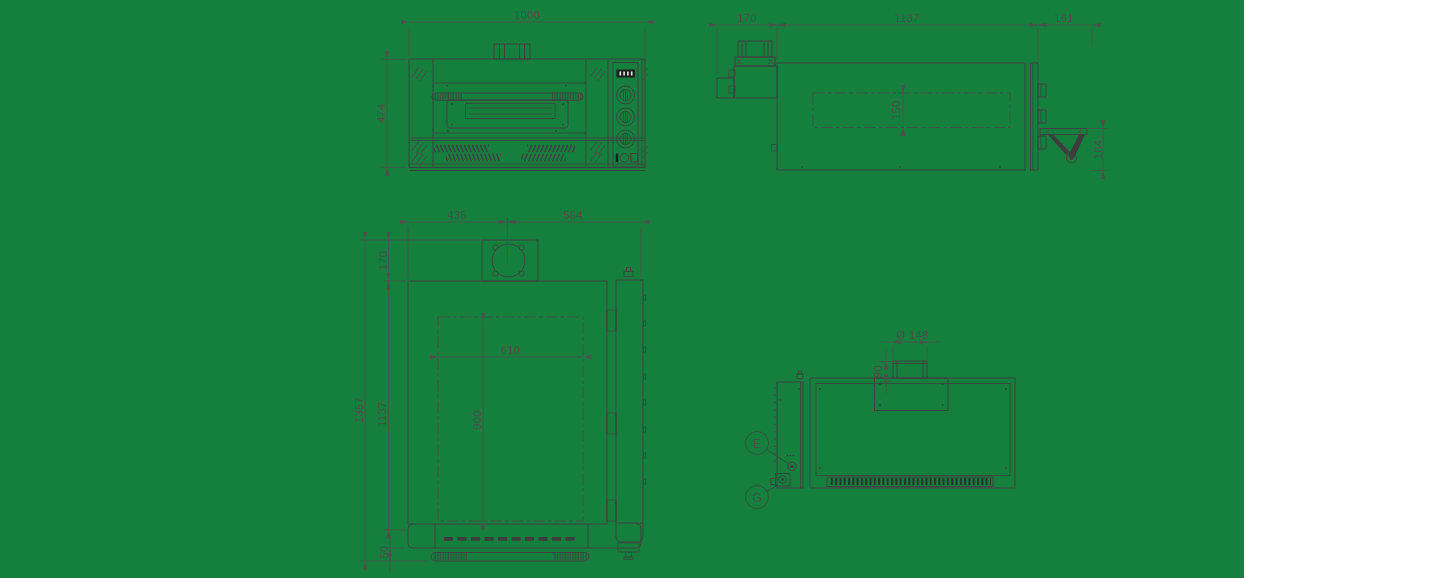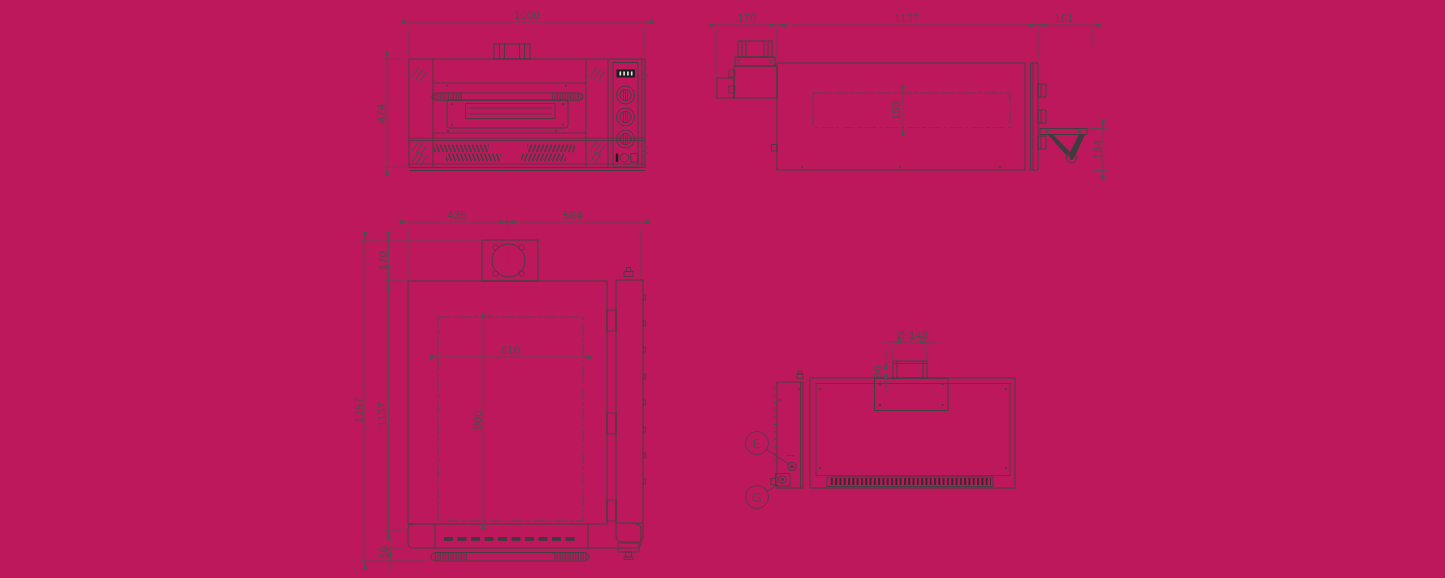--- a/index.html
+++ b/index.html
@@ -1,16 +1,16 @@
 <!DOCTYPE html>
 <html><head>
 <meta charset="utf-8">
 <style>
   html,body{margin:0;padding:0;background:#ffffff;}
-  .canvas{position:relative;width:1445px;height:578px;background:#be185d;overflow:hidden;}
+  .canvas{position:relative;width:1244px;height:578px;background:#15803d;overflow:hidden;}
   svg{display:block;}
   .s  { stroke:#404040; fill:none; stroke-width:1;   stroke-linecap:butt; }
   .s2 { stroke:#404040; fill:none; stroke-width:0.8; }
   .sd { stroke:#4a4a4a; fill:none; stroke-width:0.9; stroke-dasharray:12 3 3.5 3; }
   .f  { fill:#3d3d3d; stroke:none; }
   .fd { fill:#1e1e1e; stroke:none; }
   .dim{ stroke:#4f4f4f; fill:none; stroke-width:0.8; }
   .dot{ fill:#3d3d3d; stroke:none; }
   .hatch{ stroke:#4a4a4a; stroke-width:1; fill:none; }
   text{ font-family:"Liberation Sans", sans-serif; font-size:11px; fill:#4c4c4c;

